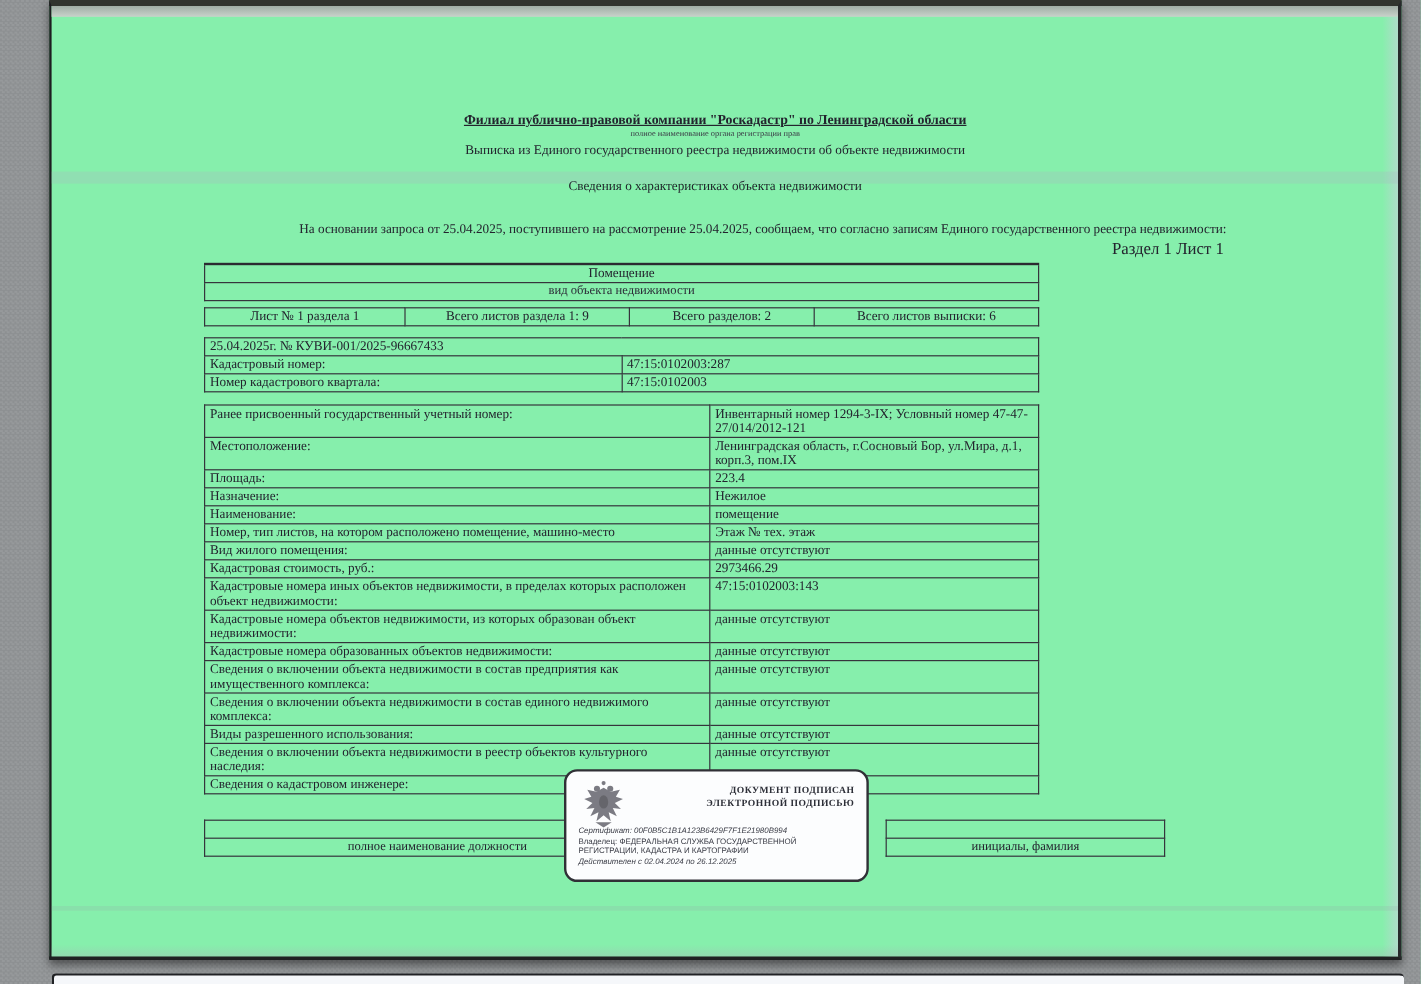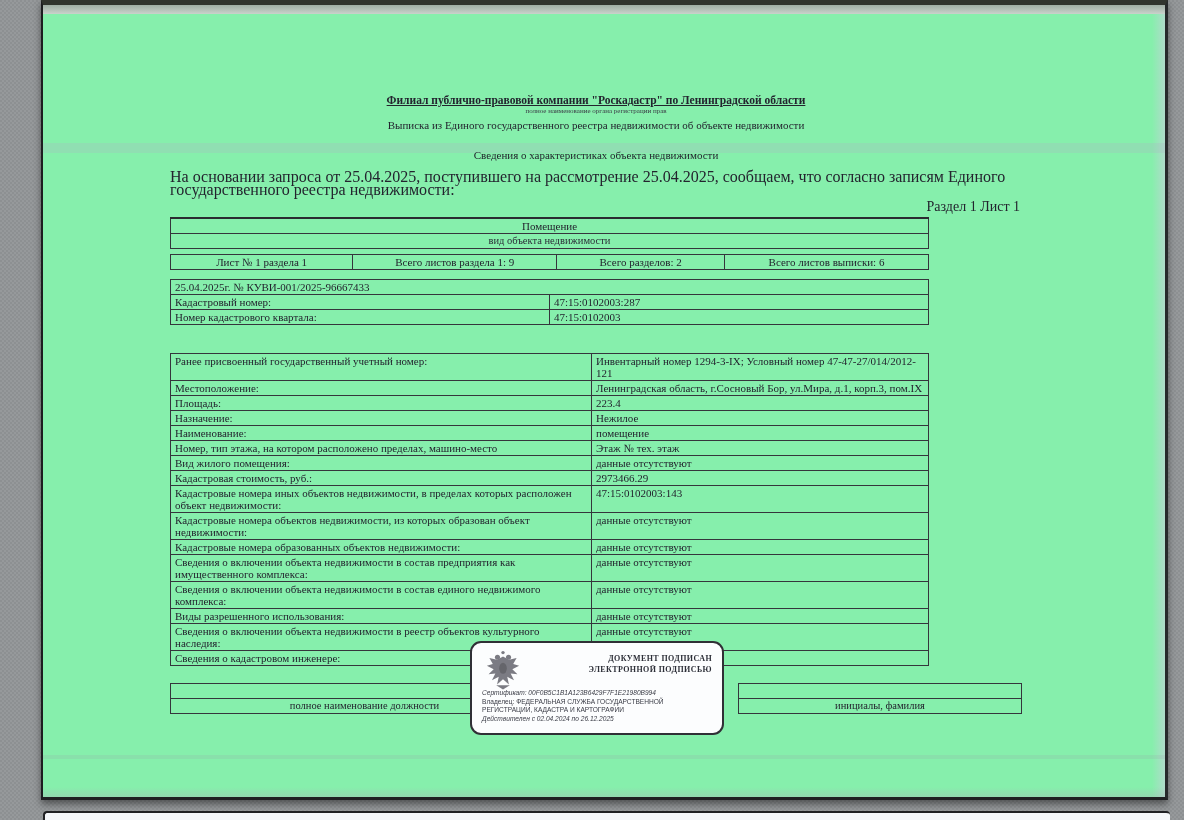--- a/index.html
+++ b/index.html
@@ -28,40 +28,40 @@
     position:absolute;left:43px;top:811px;width:1125px;height:9px;
     background:#f5f7fa;border-top:2px solid #202124;border-left:2px solid #202124;
     border-radius:4px 4px 0 0;
   }
   .content{position:absolute;left:127px;top:0;width:852px;height:795px;}
   .hdr{margin-top:88px;text-align:center;}
   .org-name{font-size:11.5px;font-weight:600;text-decoration:underline;line-height:14px;}
   .org-caption{font-size:7px;line-height:9px;color:#3a3b45;}
   .doc-title{font-size:11px;line-height:14px;margin-top:2px;}
   .section-title{margin-top:17px;text-align:center;font-size:11px;}
-  .basis{margin-top:9px;font-size:16px;line-height:13px;}
+  .basis{margin-top:24px;font-size:11px;line-height:13px;text-align:right;}
   .razdel{margin-top:3px;text-align:right;font-size:14px;padding-right:2px;}
-  table{border-collapse:collapse;width:759px;table-layout:fixed;}
+  table{border-collapse:collapse;width:696px;table-layout:fixed;}
   td{border:1px solid #35353c;font-size:11px;line-height:12px;padding:1px 4px;vertical-align:top;
      overflow:hidden;}
   .type-table{margin-top:2px;border-top:2px solid #2b2b31;}
   .type-table td{text-align:center;}
   .type-caption{font-size:10.5px;color:#2c2d38;}
   .sheets-table{margin-top:5px;}
   .sheets-table td{text-align:center;}
   .kv-table{margin-top:9px;}
   .kv-table .lbl{width:412px;}
-  .details-table{margin-top:28px;border-radius:20px;}
+  .details-table{margin-top:10px;border-radius:20px;}
   .details-table .lbl{width:412px;}
   .sig-table{position:absolute;}
   .sig-table td{text-align:center;font-size:10.5px;}
   .sig-left{left:0;top:678px;width:389px;}
   .sig-left table{width:389px;}
   .sig-right{left:568px;top:678px;width:284px;}
-  .sig-right table{width:284px;border-radius:10px;}
+  .sig-right table{width:233px;border-radius:10px;}
   .sig-empty{height:12px;}
   .stamp{
     position:absolute;left:300px;top:636px;width:254px;height:94px;
     background:#fcfdfe;border:2px solid #303036;border-radius:11px;
     box-sizing:border-box;z-index:5;
   }
   .stamp-eagle{position:absolute;left:14px;top:6px;}
   .stamp-head{margin:10px 10px 14px 58px;text-align:right;
     font-family:Liberation Serif, serif;
     font-size:8px;font-weight:600;letter-spacing:.4px;color:#2d2f38;line-height:11px;}
@@ -146,21 +146,21 @@
           </tr>
           <tr>
             <td class="lbl">Назначение:</td>
             <td class="val">Нежилое</td>
           </tr>
           <tr>
             <td class="lbl">Наименование:</td>
             <td class="val">помещение</td>
           </tr>
           <tr>
-            <td class="lbl">Номер, тип этажа, на котором расположено пределах, машино-место</td>
+            <td class="lbl">Номер, тип листов, на котором расположено помещение, машино-место</td>
             <td class="val">Этаж № тех. этаж</td>
           </tr>
           <tr>
             <td class="lbl">Вид жилого помещения:</td>
             <td class="val">данные отсутствуют</td>
           </tr>
           <tr>
             <td class="lbl">Кадастровая стоимость, руб.:</td>
             <td class="val">2973466.29</td>
           </tr>

